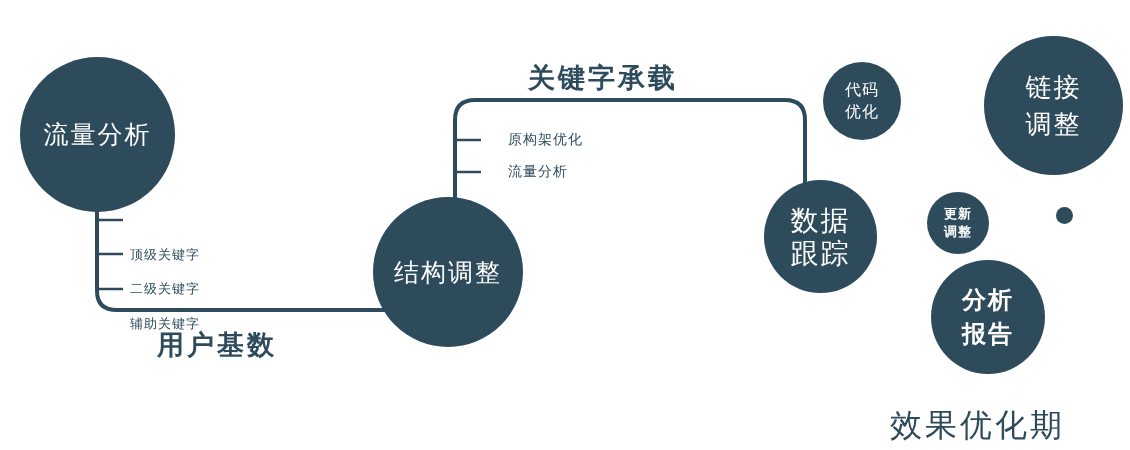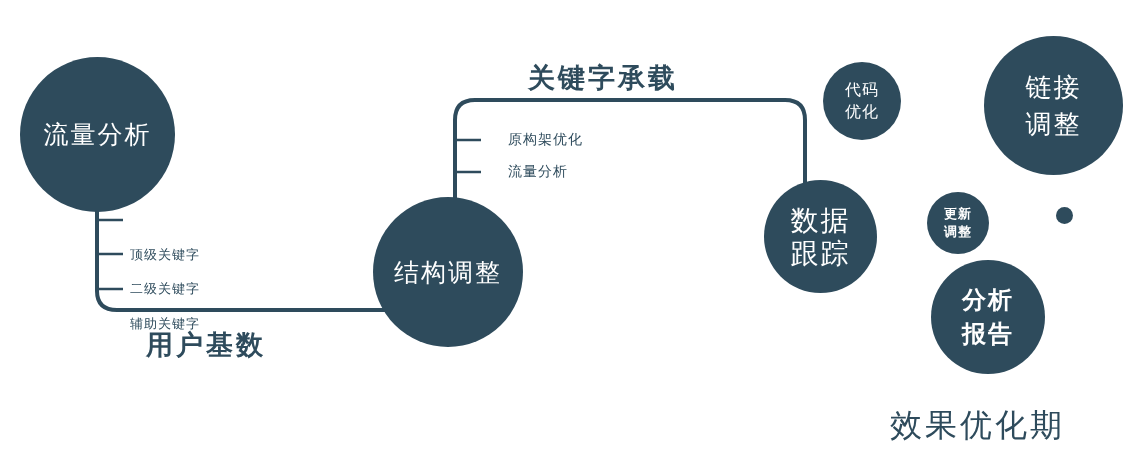--- a/index.html
+++ b/index.html
@@ -54,21 +54,21 @@
   .node-report    { left: 931px; top: 260px; width: 114px; height: 114px; font-size: 24px; line-height: 34px; font-weight: bold; }
   .node-dot       { left: 1056px; top: 207px; width: 17px; height: 17px; }
   .edge-label {
     position: absolute;
     color: var(--primary);
     font-weight: 600;
     font-size: 27px;
     letter-spacing: 3px;
     white-space: nowrap;
   }
-  .edge-label-user    { left: 146px; top: 327px; text-align: right; }
+  .edge-label-user    { left: 157px; top: 327px; text-align: right; }
   .edge-label-keyword { left: 528px; top: 60px; }
   .caption {
     position: absolute;
     left: 890px;
     top: 404px;
     color: var(--primary);
     font-size: 32px;
     font-weight: 500;
     letter-spacing: 3px;
     white-space: nowrap;

